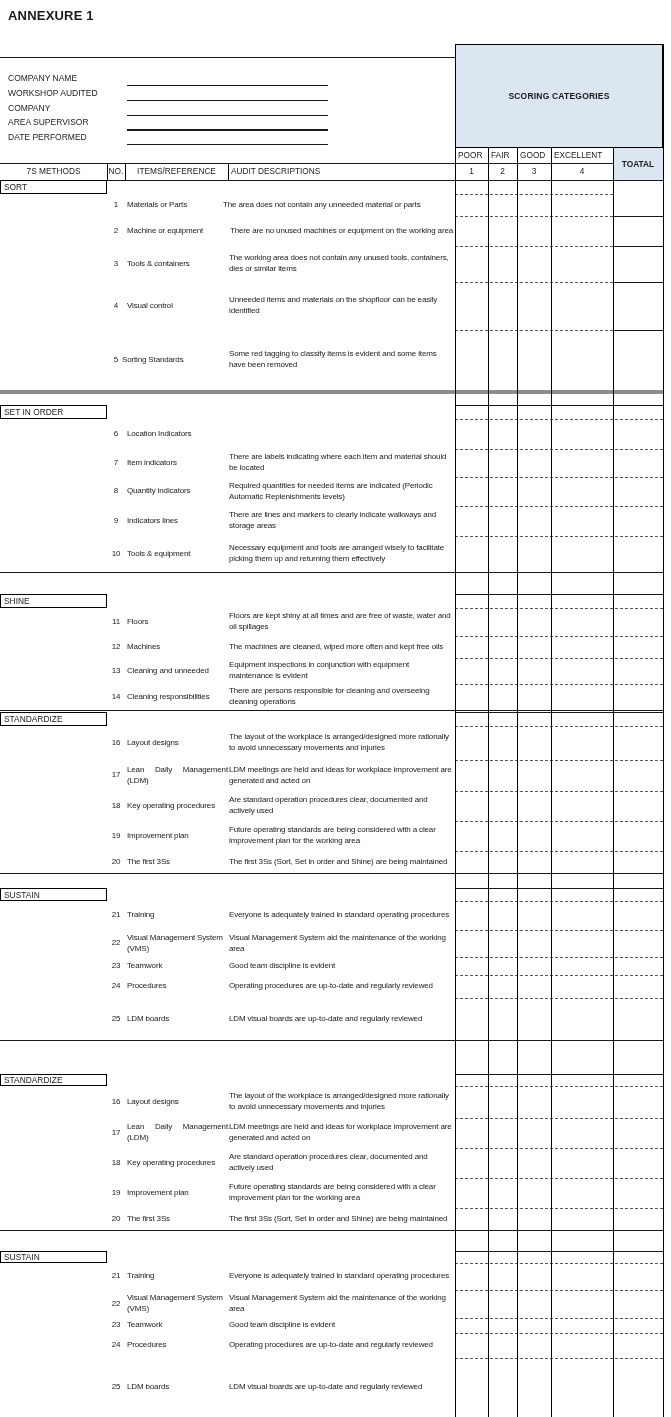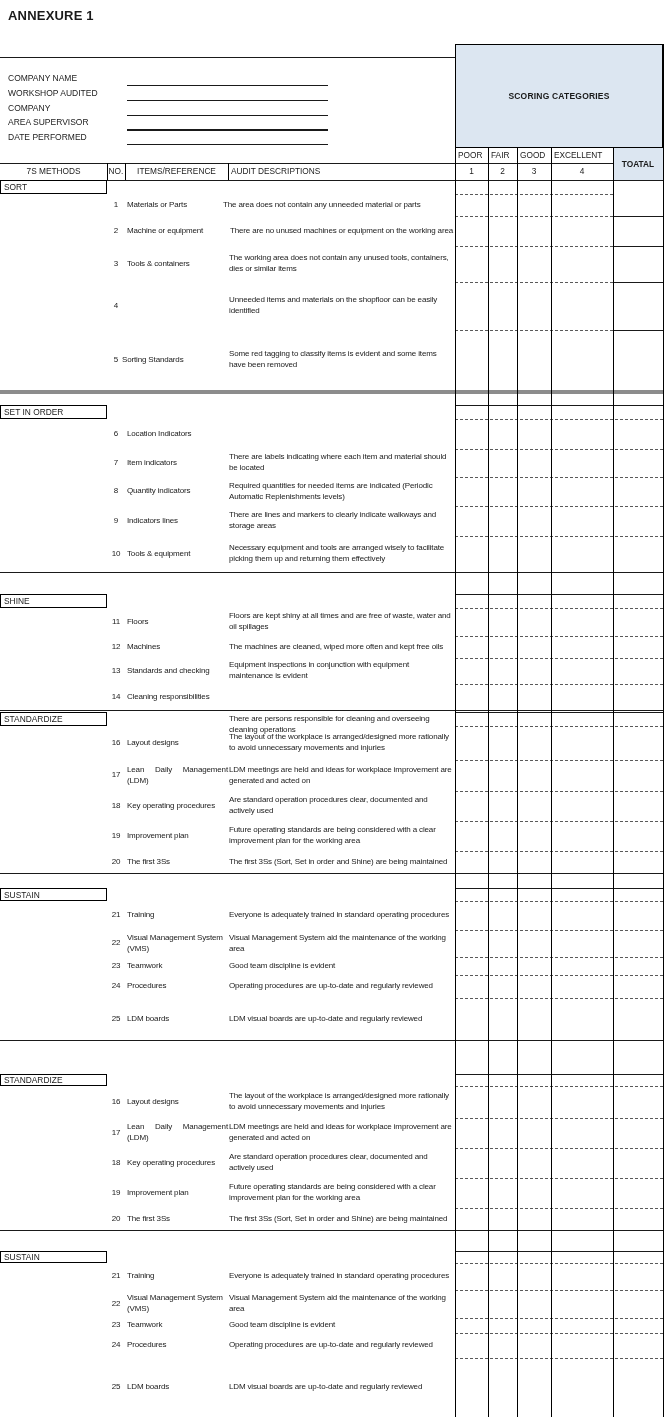--- a/index.html
+++ b/index.html
@@ -146,20 +146,23 @@
     <div class="abs scorecell" style="left: 456px; top: 247px; width: 32px; height: 35px;"></div>
     <div class="abs scorecell" style="left: 489px; top: 247px; width: 28px; height: 35px;"></div>
     <div class="abs scorecell" style="left: 518px; top: 247px; width: 33px; height: 35px;"></div>
     <div class="abs scorecell" style="left: 552px; top: 247px; width: 61px; height: 35px;"></div>
     <div class="abs scorecell" style="left: 614px; top: 247px; width: 49px; height: 35px;"></div>
     <div class="abs dline" style="left: 455px; top: 282px; width: 158px; height: 0px;"></div>
     <div class="abs hline" style="left: 613px; top: 282px; width: 50px; height: 1px;"></div>
     <div class="abs cell center" style="left: 107px; top: 282px; width: 18px; height: 48px;">
       <span>4</span>
     </div>
+    <div class="abs cell" style="left: 127px; top: 282px; width: 101px; height: 48px;">
+      <span>Visual control</span>
+    </div>
     <div class="abs cell" style="left: 229px; top: 282px; width: 225px; height: 48px;">
       <span>Unneeded items and materials on the shopfloor can be easily identified</span>
     </div>
     <div class="abs scorecell" style="left: 456px; top: 283px; width: 32px; height: 47px;"></div>
     <div class="abs scorecell" style="left: 489px; top: 283px; width: 28px; height: 47px;"></div>
     <div class="abs scorecell" style="left: 518px; top: 283px; width: 33px; height: 47px;"></div>
     <div class="abs scorecell" style="left: 552px; top: 283px; width: 61px; height: 47px;"></div>
     <div class="abs scorecell" style="left: 614px; top: 283px; width: 49px; height: 47px;"></div>
     <div class="abs dline" style="left: 455px; top: 330px; width: 158px; height: 0px;"></div>
     <div class="abs hline" style="left: 613px; top: 330px; width: 50px; height: 1px;"></div>
@@ -287,38 +290,38 @@
     <div class="abs scorecell" style="left: 456px; top: 637px; width: 32px; height: 21px;"></div>
     <div class="abs scorecell" style="left: 489px; top: 637px; width: 28px; height: 21px;"></div>
     <div class="abs scorecell" style="left: 518px; top: 637px; width: 33px; height: 21px;"></div>
     <div class="abs scorecell" style="left: 552px; top: 637px; width: 61px; height: 21px;"></div>
     <div class="abs scorecell" style="left: 614px; top: 637px; width: 49px; height: 21px;"></div>
     <div class="abs dline" style="left: 455px; top: 658px; width: 208px; height: 0px;"></div>
     <div class="abs cell center" style="left: 107px; top: 658px; width: 18px; height: 26px;">
       <span>13</span>
     </div>
     <div class="abs cell" style="left: 127px; top: 658px; width: 101px; height: 26px;">
-      <span>Standards and checking</span>
+      <span>Cleaning and unneeded</span>
     </div>
     <div class="abs cell" style="left: 229px; top: 658px; width: 225px; height: 26px;">
       <span>Equipment inspections in conjunction with equipment maintenance is evident</span>
     </div>
     <div class="abs scorecell" style="left: 456px; top: 659px; width: 32px; height: 25px;"></div>
     <div class="abs scorecell" style="left: 489px; top: 659px; width: 28px; height: 25px;"></div>
     <div class="abs scorecell" style="left: 518px; top: 659px; width: 33px; height: 25px;"></div>
     <div class="abs scorecell" style="left: 552px; top: 659px; width: 61px; height: 25px;"></div>
     <div class="abs scorecell" style="left: 614px; top: 659px; width: 49px; height: 25px;"></div>
     <div class="abs dline" style="left: 455px; top: 684px; width: 208px; height: 0px;"></div>
     <div class="abs cell center" style="left: 107px; top: 684px; width: 18px; height: 26px;">
       <span>14</span>
     </div>
     <div class="abs cell" style="left: 127px; top: 684px; width: 101px; height: 26px;">
       <span>Cleaning responsibilities</span>
     </div>
-    <div class="abs cell" style="left: 229px; top: 684px; width: 225px; height: 26px; margin-top: 28px;">
+    <div class="abs cell" style="left: 229px; top: 684px; width: 225px; height: 26px;">
       <span>There are persons responsible for cleaning and overseeing cleaning operations</span>
     </div>
     <div class="abs scorecell" style="left: 456px; top: 685px; width: 32px; height: 25px;"></div>
     <div class="abs scorecell" style="left: 489px; top: 685px; width: 28px; height: 25px;"></div>
     <div class="abs scorecell" style="left: 518px; top: 685px; width: 33px; height: 25px;"></div>
     <div class="abs scorecell" style="left: 552px; top: 685px; width: 61px; height: 25px;"></div>
     <div class="abs scorecell" style="left: 614px; top: 685px; width: 49px; height: 25px;"></div>
     <div class="abs hline" style="left: 0px; top: 710px; width: 663px; height: 1px;"></div>
     <div class="abs hline" style="left: 455px; top: 712px; width: 208px; height: 1px;"></div>
     <div class="abs seclabel" style="left: 0px; top: 712px; width: 107px; height: 14px;">

